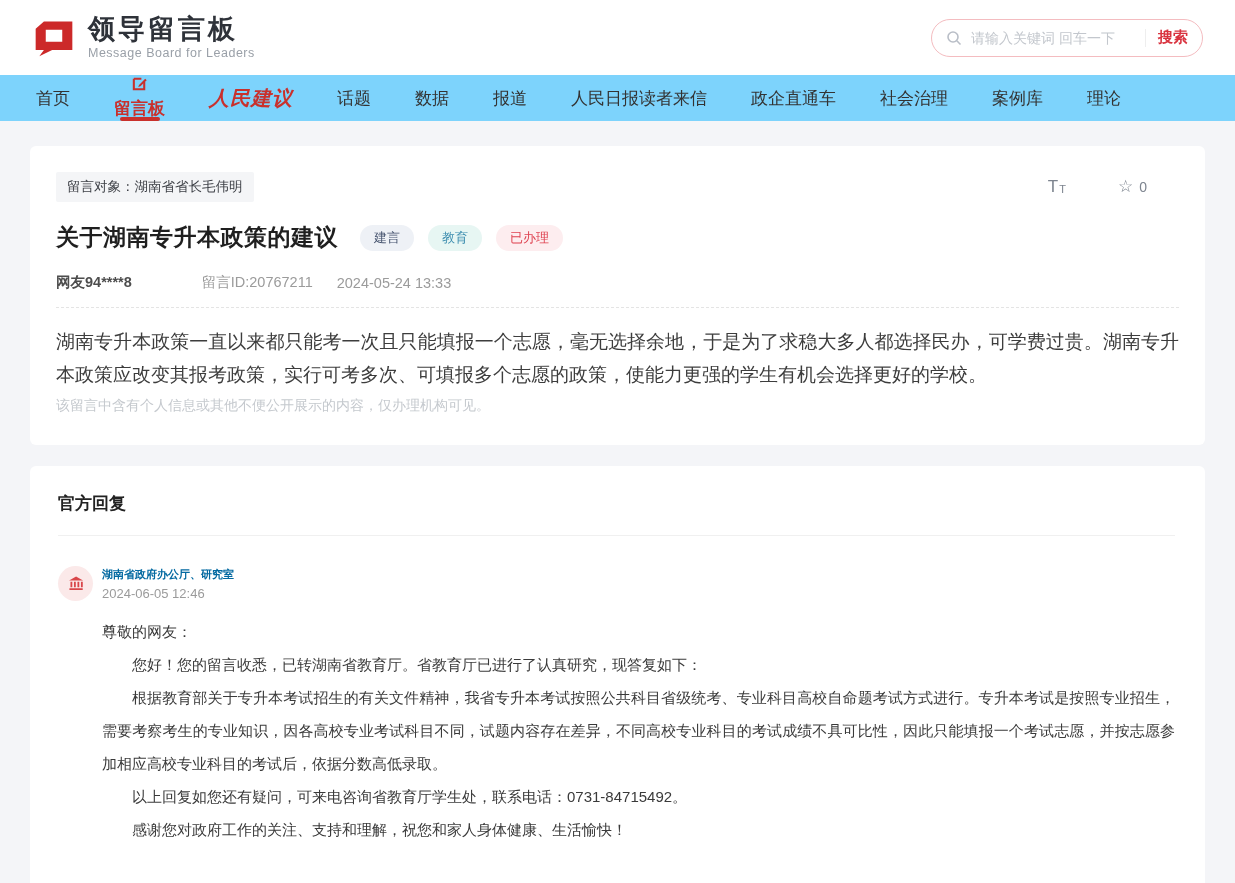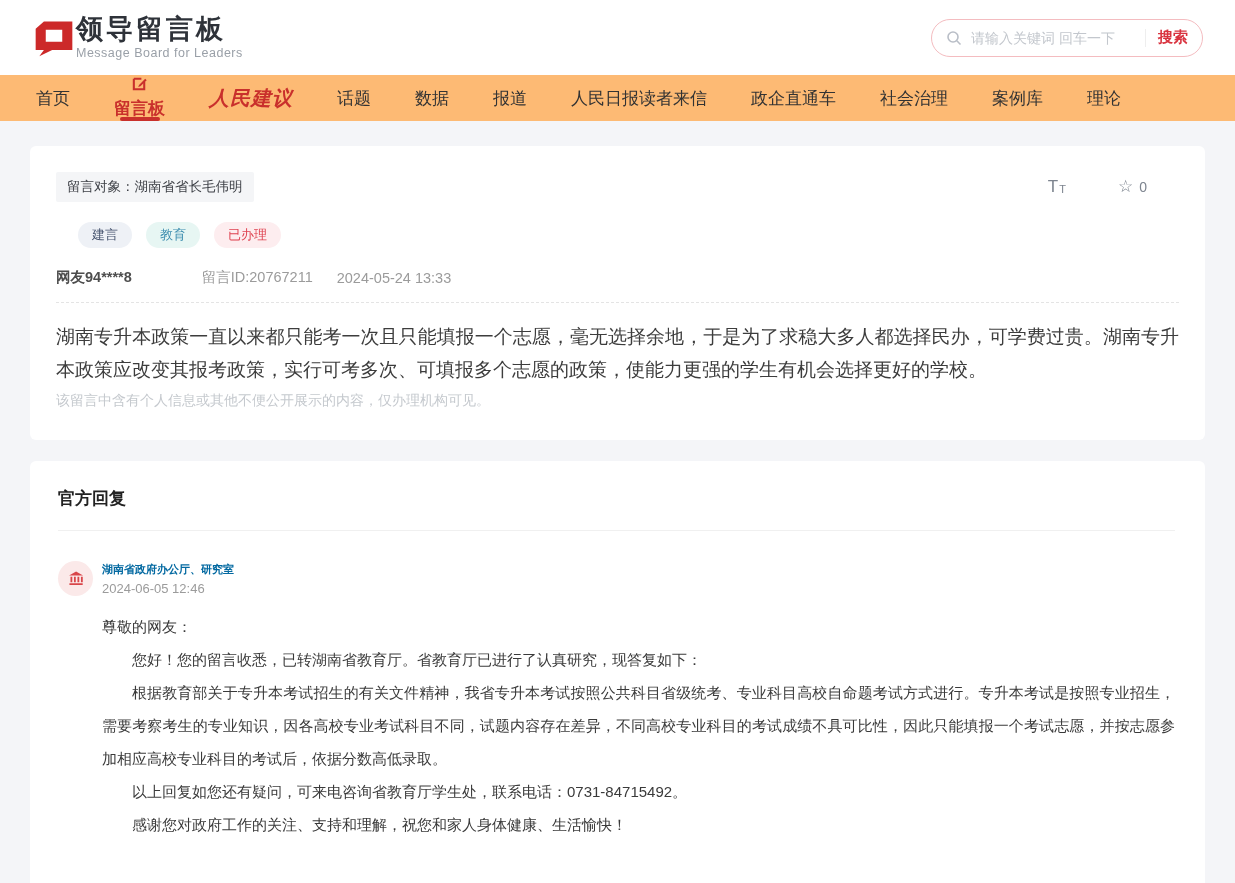--- a/index.html
+++ b/index.html
@@ -1,33 +1,33 @@
 <!DOCTYPE html>
 <html><head>
 <meta charset="utf-8">
 <style>
   * { margin:0; padding:0; box-sizing:border-box; }
   html,body { width:1235px; height:883px; overflow:hidden; }
   body { font-family:"Liberation Sans","DejaVu Sans",sans-serif; background:#f4f5f8; color:#333; }
 
   
   .header { background:#fff; height:75px; display:flex; align-items:center; justify-content:space-between; padding:0 32px; }
-  .logo { display:flex; align-items:center; }
+  .logo { display:flex; align-items:center; gap:12px; }
   .logo-mark { width:44px; height:44px; flex:0 0 auto; }
   .logo-text-cn { font-size:27px; font-weight:bold; color:#2e3239; letter-spacing:3px; line-height:1.1; }
   .logo-text-en { font-size:12.5px; color:#9aa0a8; letter-spacing:.5px; margin-top:2px; }
   .search-box { display:flex; align-items:center; width:272px; height:38px; border:1px solid #f4bcc0; border-radius:19px; padding:0 14px 0 14px; background:#fff; }
   .search-box .mag { flex:0 0 auto; margin-right:9px; display:flex; }
   .search-box input { border:none; outline:none; flex:1 1 auto; font-size:14px; color:#555; min-width:0; background:transparent; }
   .search-box input::placeholder { color:#c3c7cd; }
   .search-divider { width:1px; height:18px; background:#eee; margin:0 12px; }
   .search-btn { color:#d9333f; font-size:15px; font-weight:bold; cursor:pointer; white-space:nowrap; background:none; border:none; }
 
   
-  .nav { background:#fdba74; height:46px; display:flex; align-items:center; gap:44px; padding:0 36px; }
+  .nav { background:#7dd3fc; height:46px; display:flex; align-items:center; gap:44px; padding:0 36px; }
   .nav-item { position:relative; font-size:17px; color:#333; text-decoration:none; height:46px; display:flex; align-items:center; gap:5px; cursor:pointer; white-space:nowrap; }
   .nav-item.active { color:#c9302c; font-weight:bold;flex-direction:column; }
   .nav-item.active .under { position:absolute; left:50%; transform:translateX(-50%); bottom:0; width:40px; height:4px; border-radius:2px; background:#c9302c; }
   .nav-item.special { color:#c9302c; font-weight:bold; font-style:italic; font-family:"Liberation Serif","DejaVu Serif",serif; font-size:20px; letter-spacing:1px; }
   .nav-item .edit-ic { display:flex; }
 
   
   .page { padding:25px 30px 0 30px; }
   .card { background:#fff; border-radius:6px; }
   .msg-card { padding:26px 26px 30px 26px; }
@@ -144,20 +144,21 @@
             <span class="smallT">T</span>
         </span>
         <span class="tool-star">
           <span class="glyph">☆</span>
           <span>0</span>
         </span>
       </div>
     </div>
 
     <div class="title-row">
+      <h1 class="msg-title">关于湖南专升本政策的建议</h1>
       <div class="tag-list">
           <span class="tag" style="background: rgb(238, 241, 246); color: rgb(68, 82, 109);">建言</span>
           <span class="tag" style="background: rgb(231, 246, 243); color: rgb(63, 143, 176);">教育</span>
           <span class="tag" style="background: rgb(253, 237, 239); color: rgb(223, 67, 81);">已办理</span>
         </div>
     </div>
 
     <div class="meta-row">
       <span class="meta-author">网友94****8</span>
       <span class="meta-id">留言ID:20767211</span>

